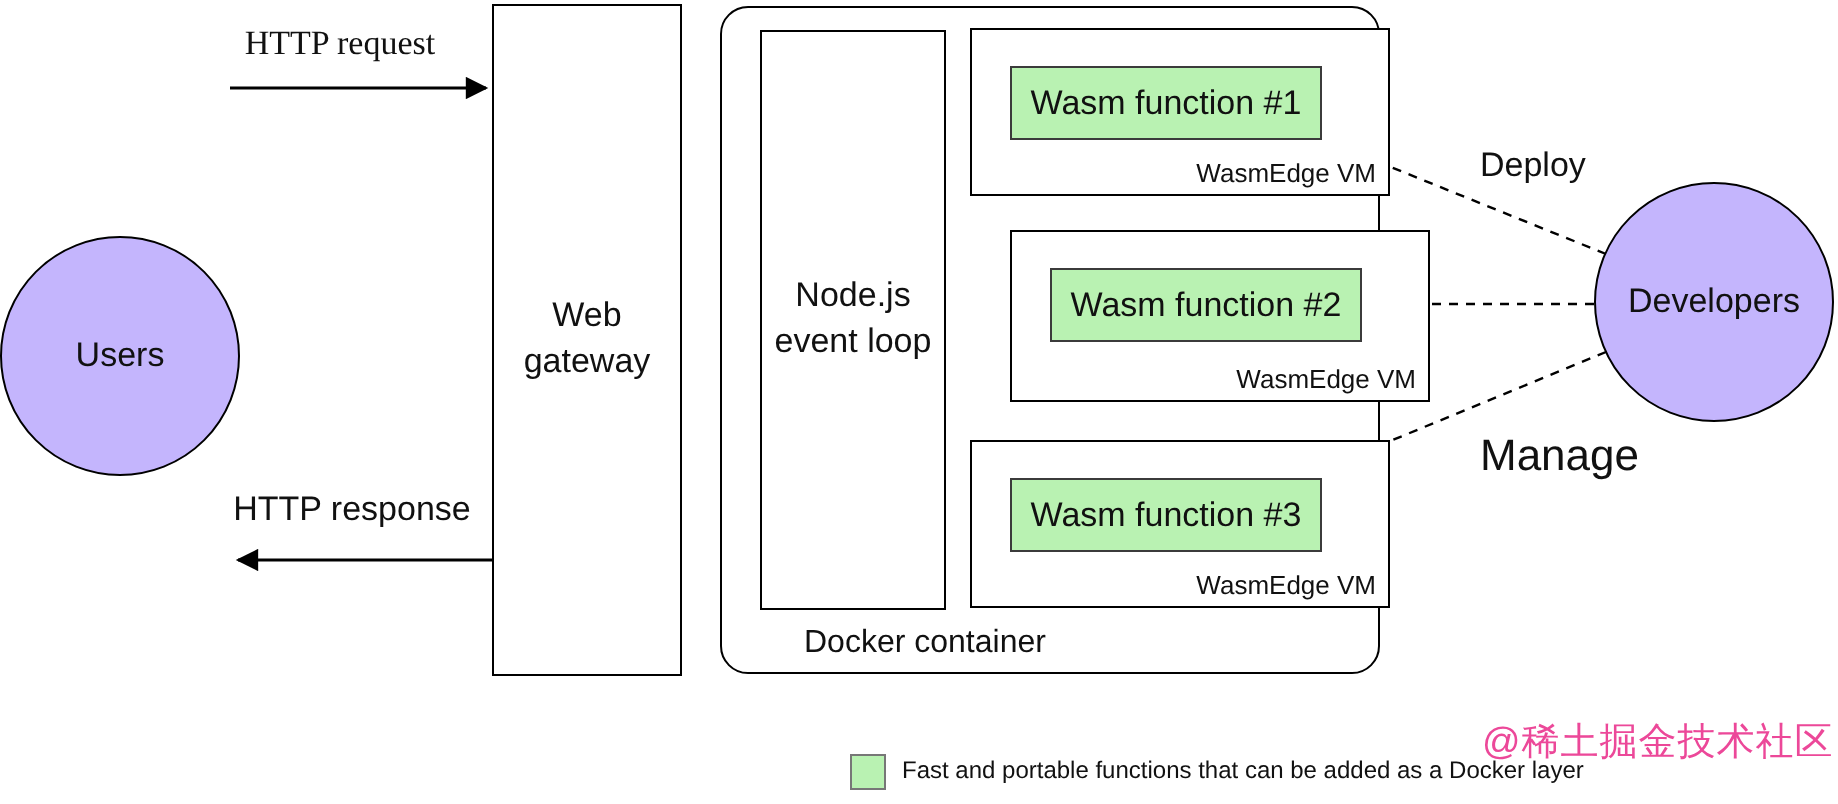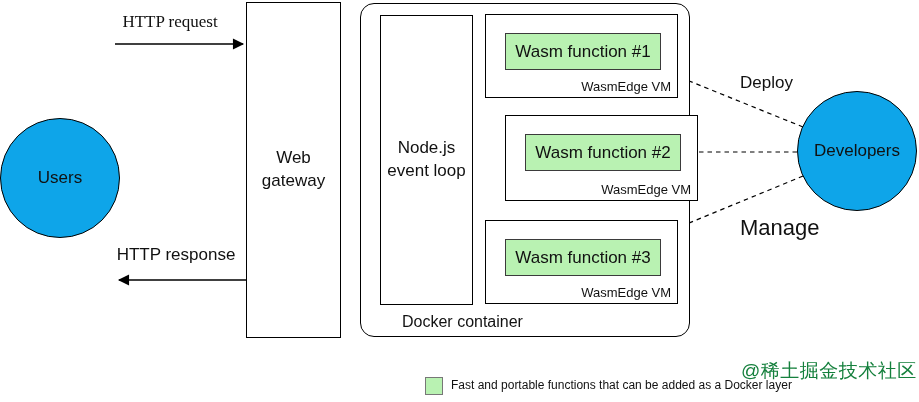--- a/index.html
+++ b/index.html
@@ -9,21 +9,21 @@
     height: 402px;
     background: #ffffff;
     font-family: "Liberation Sans", "DejaVu Sans", sans-serif;
     color: #111;
     overflow: hidden;
   }
   .abs { position: absolute; }
   .circle {
     border: 1.4px solid #000;
     border-radius: 50%;
-    background: #0ea5e9;
+    background: #c4b5fd;
     display: flex;
     align-items: center;
     justify-content: center;
     font-size: 17px;
     box-sizing: border-box;
   }
   .rect {
     border: 1.4px solid #000;
     background: #fff;
     box-sizing: border-box;
@@ -40,21 +40,21 @@
   #users-circle       { left: 0px;   top: 118px; width: 120px; height: 120px; }
   #http-request-label { left: 90px;  top: 12px;  width: 160px; font-family: Liberation Serif, serif; }
   #web-gateway-box    { left: 246px; top: 2px;   width: 95px;  height: 336px; font-size: 17px; }
   #http-response-label{ left: 96px;  top: 245px; width: 160px; }
 
   #docker-container   { left: 360px; top: 3px; width: 330px; height: 334px; border-radius: 14px; }
   #docker-label       { position: absolute; left: 8px; bottom: 5px; font-size: 16px; margin-left: 33px; }
 
   #nodejs-box         { left: 380px; top: 15px; width: 93px; height: 290px; font-size: 17px; }
 
-  .wasm-outer { left: 485px; width: 193px; height: 84px; position: absolute; border: 1.4px solid #000; background: #fff; box-sizing: border-box; }
+  .wasm-outer { left: 485px; width: 210px; height: 84px; position: absolute; border: 1.4px solid #000; background: #fff; box-sizing: border-box; }
   #wasm-vm-1 { top: 14px; }
   #wasm-vm-2 { top: 115px; height: 86px; margin-left: 20px; }
   #wasm-vm-3 { top: 220px; }
   .wasm-green {
     position: absolute; left: 19px; top: 18px; width: 156px; height: 37px;
     background: var(--wasm-green, #b9f2b2);
     border: 1.2px solid #3b3b3b;
     box-sizing: border-box;
     display: flex; align-items: center; justify-content: center;
     font-size: 17px;
@@ -64,21 +64,21 @@
   #developers-circle  { left: 797px; top: 91px; width: 120px; height: 120px; }
   #deploy-label       { left: 740px; top: 73px;  font-size: 17px; }
   #manage-label       { left: 740px; top: 215px; font-size: 22px; }
 
   #legend-swatch {
     left: 425px; top: 377px; width: 18px; height: 18px;
     background: var(--wasm-green, #b9f2b2);
     border: 1px solid #777; box-sizing: border-box;
   }
   #legend-text { left: 451px; top: 378px; font-size: 12px; z-index: 2; }
-  #watermark   { left: 741px; top: 358px; font-size: 19px; color: #15803d; z-index: 1; letter-spacing: 0.5px; }
+  #watermark   { left: 741px; top: 358px; font-size: 19px; color: #ec4899; z-index: 1; letter-spacing: 0.5px; }
 
   #arrow-layer { position: absolute; left: 0; top: 0; width: 919px; height: 402px; pointer-events: none; }
 </style>
 </head>
 <body>
 
 <div id="canvas">
 
   <svg id="arrow-layer">
     <defs>

